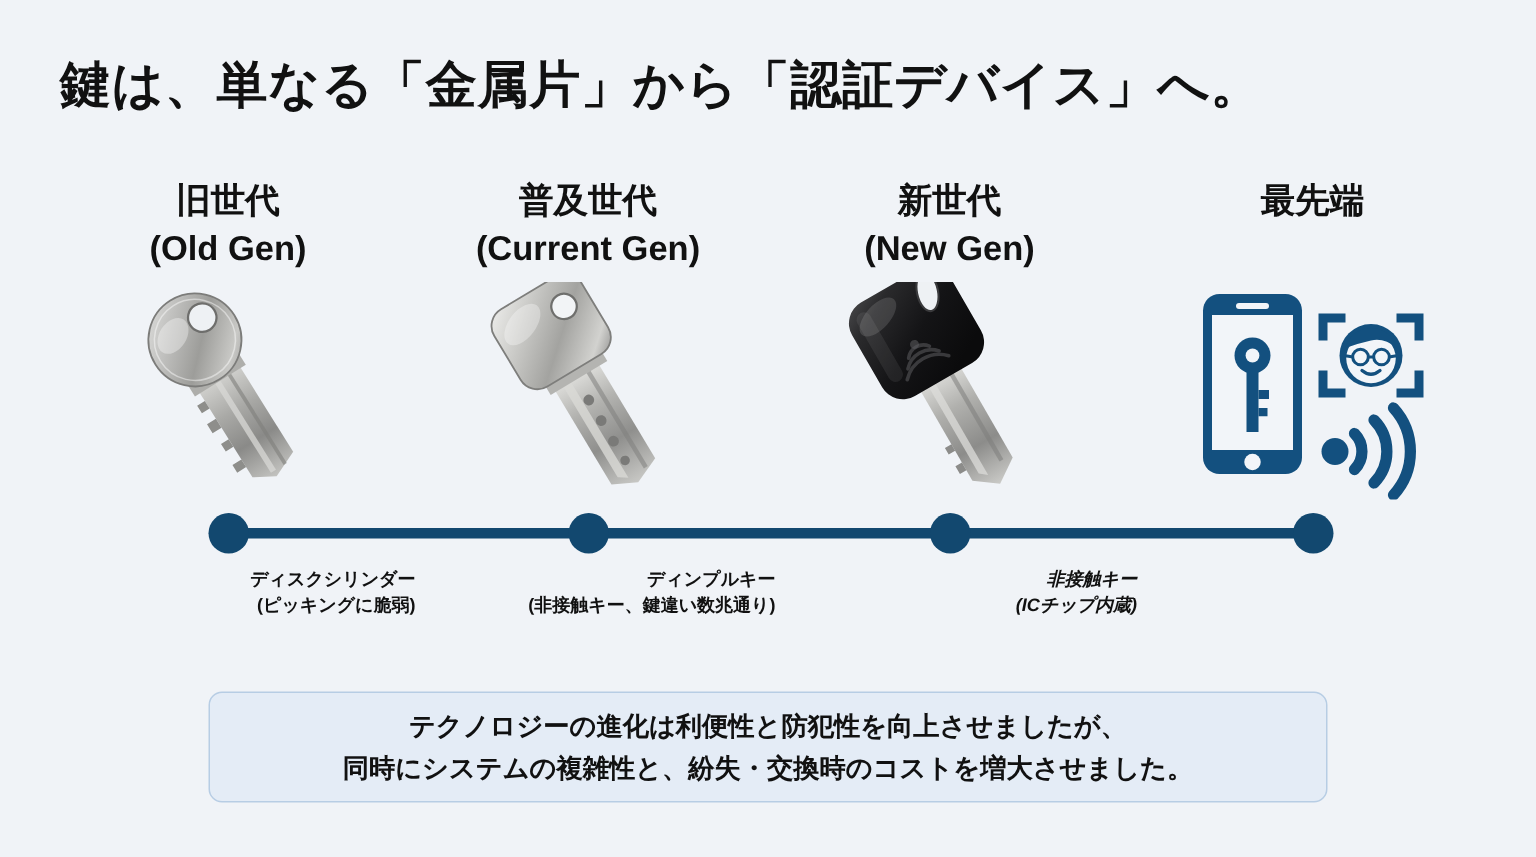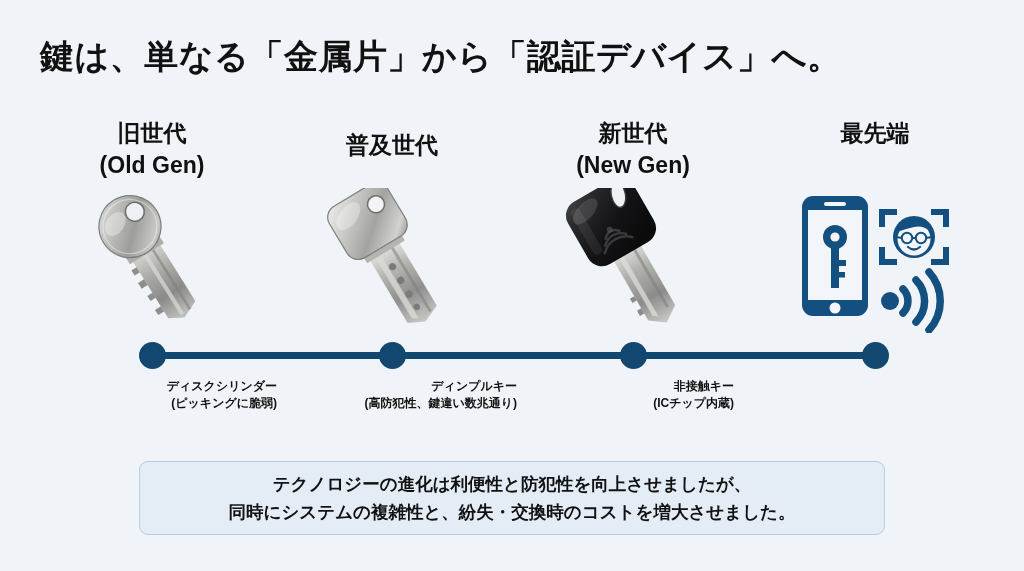--- a/index.html
+++ b/index.html
@@ -129,22 +129,23 @@
 <body>
 
 <div id="slide">
 
   <div id="title">鍵は、単なる「金属片」から「認証デバイス」へ。</div>
 
   <div class="col" style="left:32px;">
     <div class="col-head">旧世代</div>
     <div class="col-head en">(Old Gen)</div>
   </div>
-  <div class="col" style="left:272px;margin-top:12px;">
+  <div class="col" style="left:272px;">
     <div class="col-head">普及世代</div>
+    <div class="col-head en">(Current Gen)</div>
   </div>
   <div class="col" style="left:513px;">
     <div class="col-head">新世代</div>
     <div class="col-head en">(New Gen)</div>
   </div>
   <div class="col" style="left:755px;">
     <div class="col-head">最先端</div>
   </div>
 
   <div class="art" style="left:32px;">
@@ -329,23 +330,23 @@
   <div class="tl-dot" style="left:392px;"></div>
   <div class="tl-dot" style="left:633px;"></div>
   <div class="tl-dot" style="left:875px;"></div>
 
   <div class="cap" style="left:27px;">
     <span>ディスクシリンダー</span>
     <span class="sub">(ピッキングに脆弱)</span>
   </div>
   <div class="cap" style="left:267px;">
     <span>ディンプルキー</span>
-    <span class="sub">(高防犯性、鍵違い数兆通り)</span>
-  </div>
-  <div class="cap" style="left:484px;">
+    <span class="sub">(非接触キー、鍵違い数兆通り)</span>
+  </div>
+  <div class="cap" style="left:508px;font-style:italic;">
     <span>非接触キー</span>
     <span class="sub">(ICチップ内蔵)</span>
   </div>
 
   <div id="note">
     <div class="line">テクノロジーの進化は利便性と防犯性を向上させましたが、</div>
     <div class="line">同時にシステムの複雑性と、紛失・交換時のコストを増大させました。</div>
   </div>
 
 </div>

